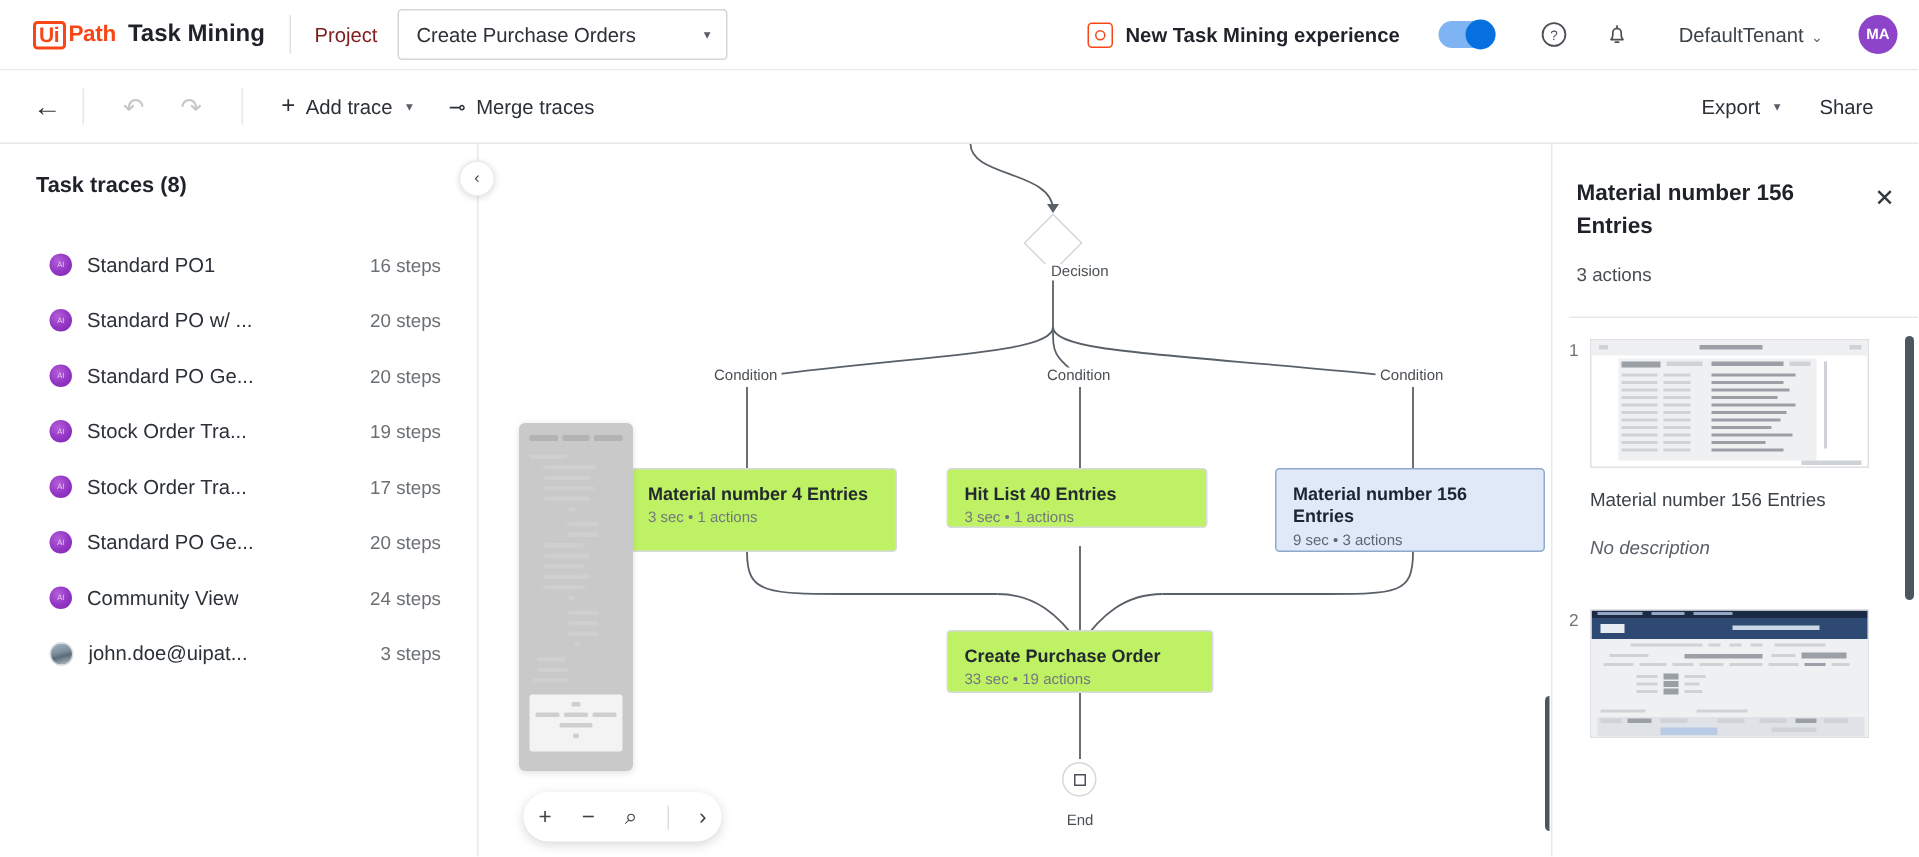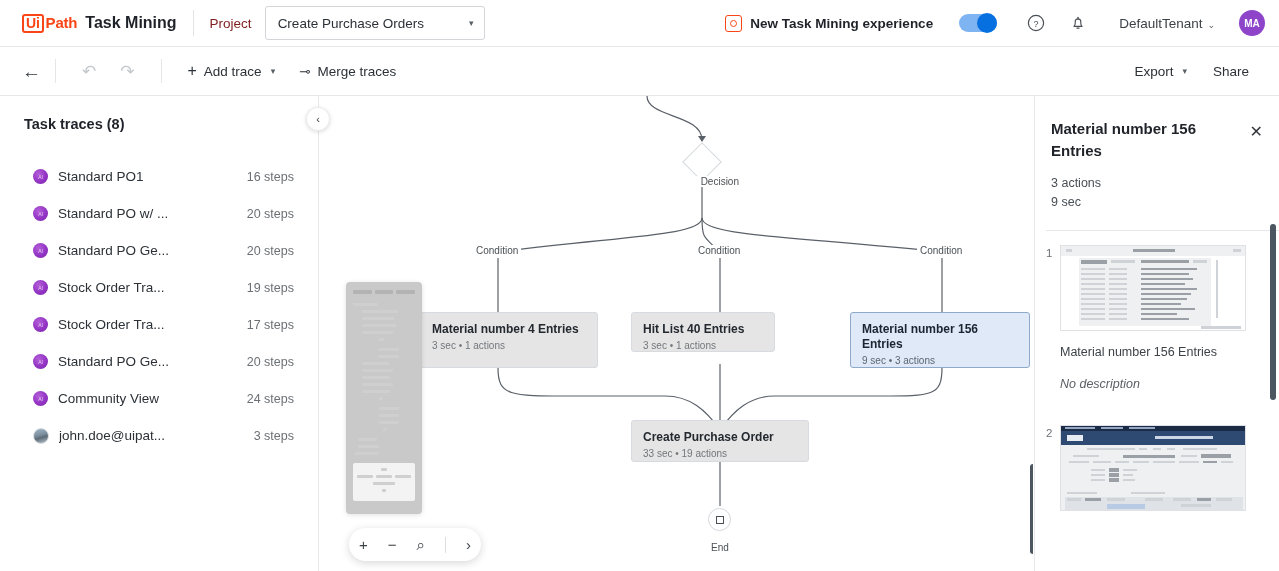--- a/index.html
+++ b/index.html
@@ -140,21 +140,21 @@
   }
 
   
   .canvas {
     position: absolute; top: 96px; left: 320px; width: 713px; height: 475px;
     background: #fff; overflow: hidden;
   }
   .canvas svg { position: absolute; top: 0; left: 0; }
 
   .node {
-    position: absolute; background: #e5e5e5; border: 1px solid #d7dade;
+    position: absolute; background: #bef264; border: 1px solid #d7dade;
     border-radius: 3px; padding: 9px 11px 8px 11px;
   }
   .node .n-title { font-size: 12px; font-weight: 700; color: #23292f; line-height: 15px; }
   .node .n-meta { font-size: 10px; color: #72777c; margin-top: 3px; }
   .node.selected { background: #dfe9f7; border: 1px solid #8fa9cc; }
   .node.selected .n-title { color: #1b2430; }
   .node.selected .n-meta { color: #5b6775; }
 
   .flow-label {
     position: absolute; font-size: 10px; color: #4a5055; background: #fff;
@@ -393,21 +393,21 @@
 
     <div class="flow-label" style="left:153px; top:149px;">Condition</div>
     <div class="flow-label" style="left:375px; top:149px;">Condition</div>
     <div class="flow-label" style="left:597px; top:149px;">Condition</div>
 
     <div class="node" style="left:100px; top:216px; width:178px; height:56px;">
       <div class="n-title">Material number 4 Entries</div>
       <div class="n-meta">3 sec • 1 actions</div>
     </div>
 
-    <div class="node" style="left:311px; top:216px; width:144px; height:40px;">
+    <div class="node" style="left:311px; top:216px; width:174px; height:40px;">
       <div class="n-title">Hit List 40 Entries</div>
       <div class="n-meta">3 sec • 1 actions</div>
     </div>
 
     <div class="node selected" style="left:530px; top:216px; width:180px; height:56px;">
       <div class="n-title">Material number 156 Entries</div>
       <div class="n-meta">9 sec • 3 actions</div>
     </div>
 
     <div class="node" style="left:311px; top:324px; width:178px; height:42px;">
@@ -468,21 +468,20 @@
     </div>
 
     <div class="canvas-scroll"></div>
   </div>
 
   <div class="rpanel">
     <div class="rp-head">
       <div class="rp-title">Material number 156 Entries</div>
       <div class="rp-close">✕</div>
       <div class="rp-sub">3 actions</div>
-      <div class="rp-sub" style="margin-top:0;">9 sec</div>
     </div>
     <div class="rp-div"></div>
 
     <div class="rp-item">
       <span class="rp-num">1</span>
       <span class="thumb">
         <i class="tg l" style="left:0;top:0;width:186px;height:10px;"></i>
         <i class="tg" style="left:5px;top:3px;width:6px;height:3px;"></i>
         <i class="tg d" style="left:72px;top:3px;width:42px;height:3px;"></i>
         <i class="tg" style="left:172px;top:3px;width:8px;height:3px;"></i>

